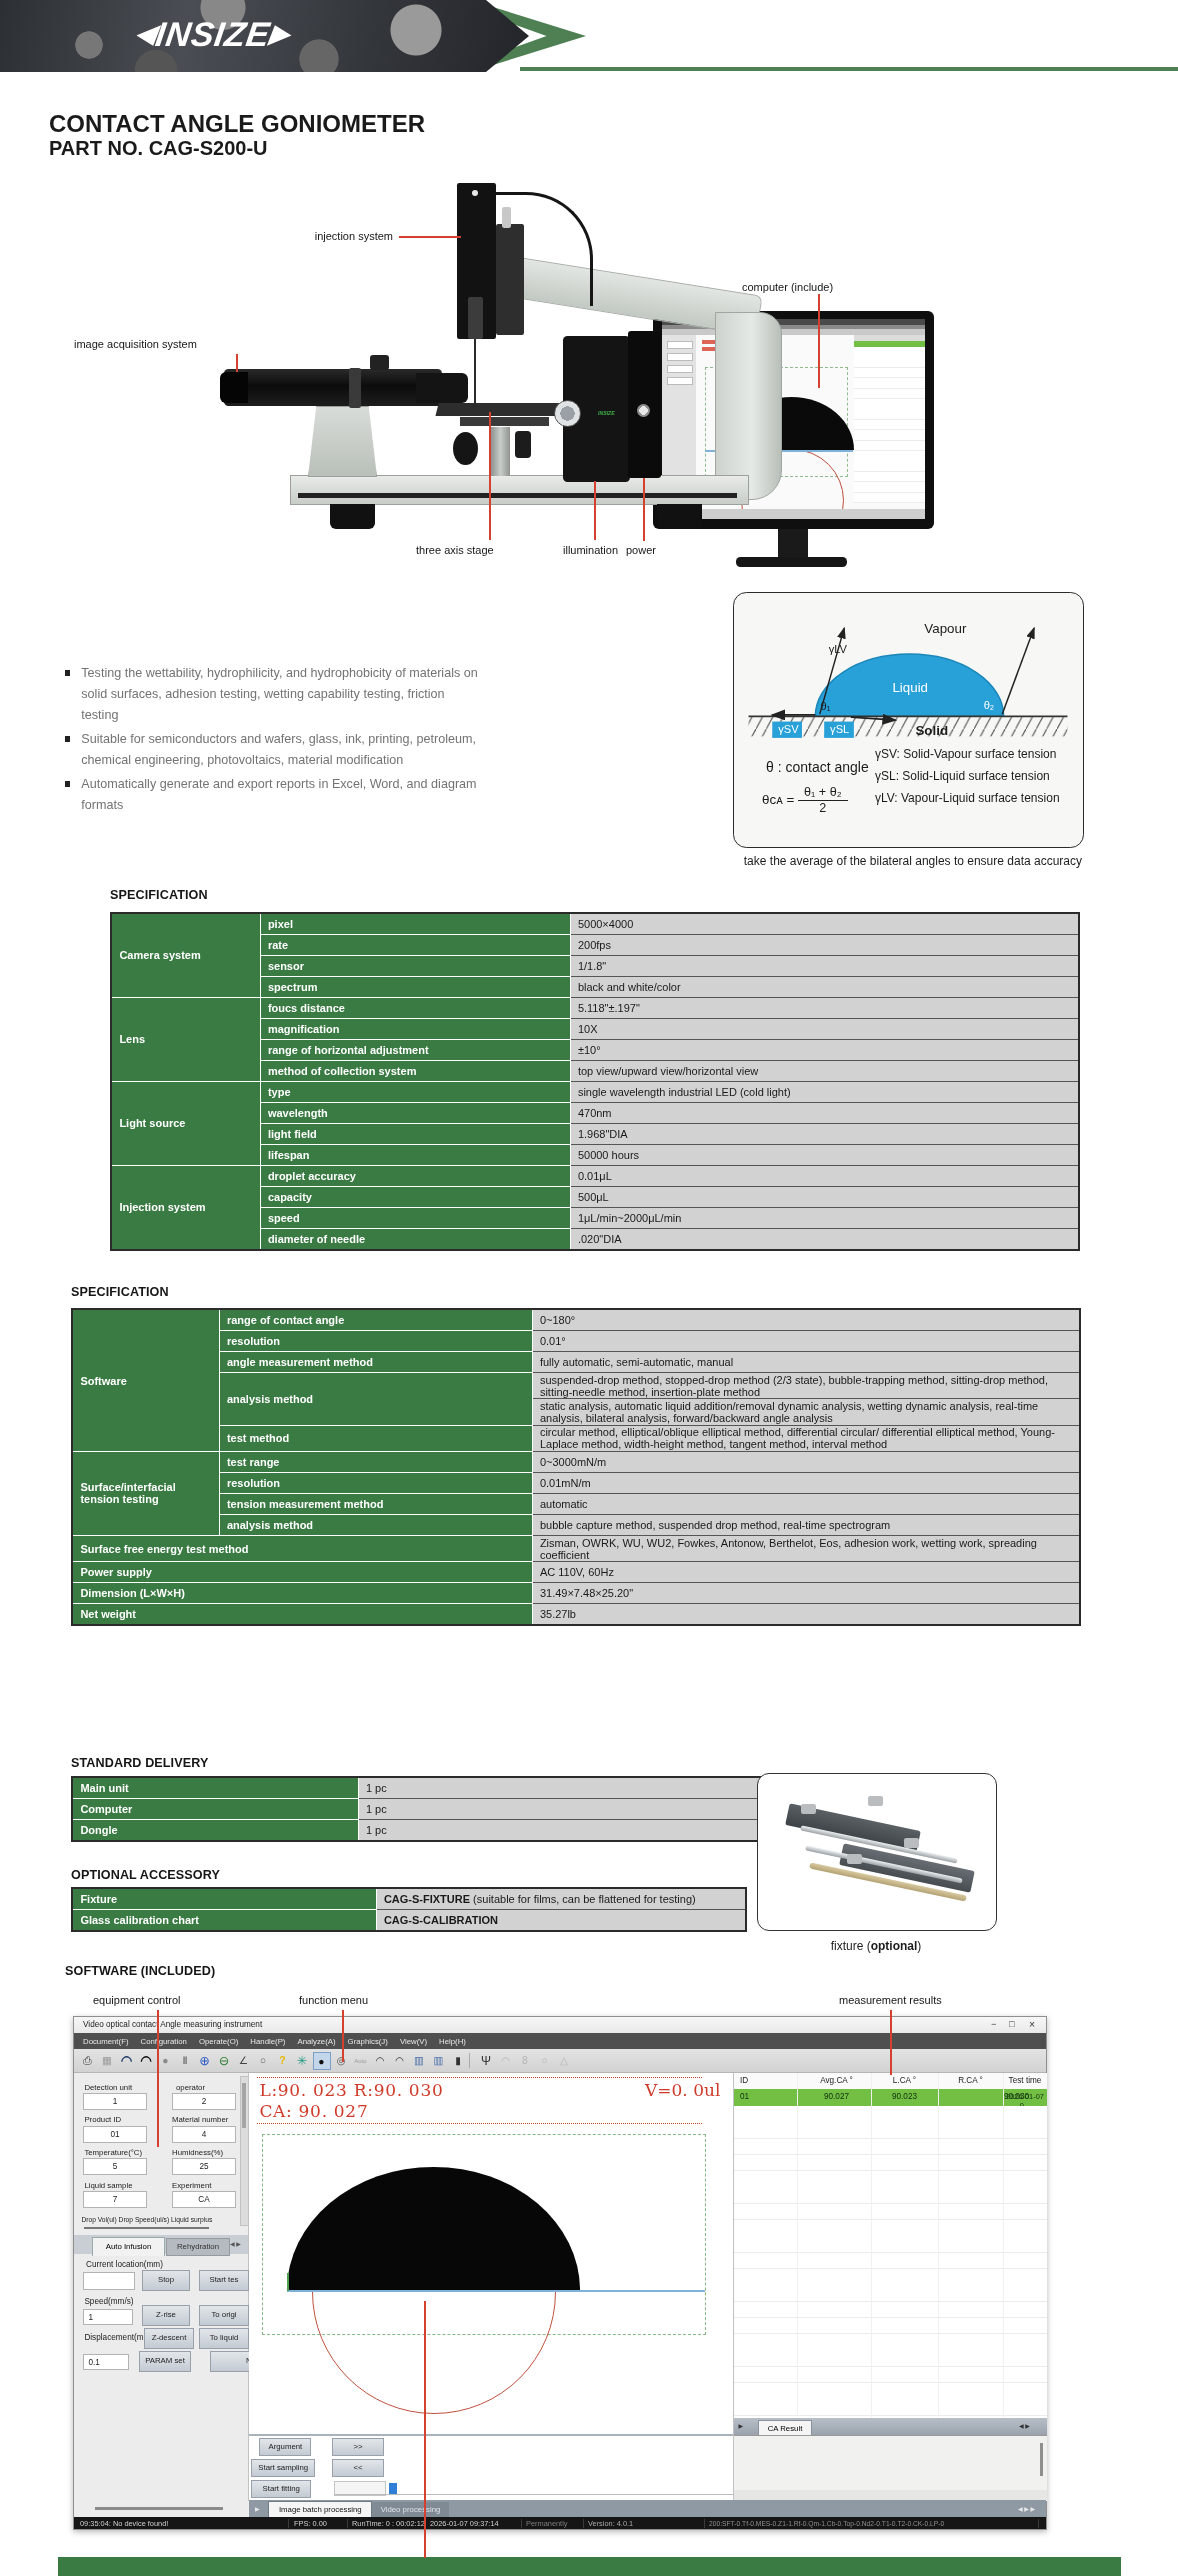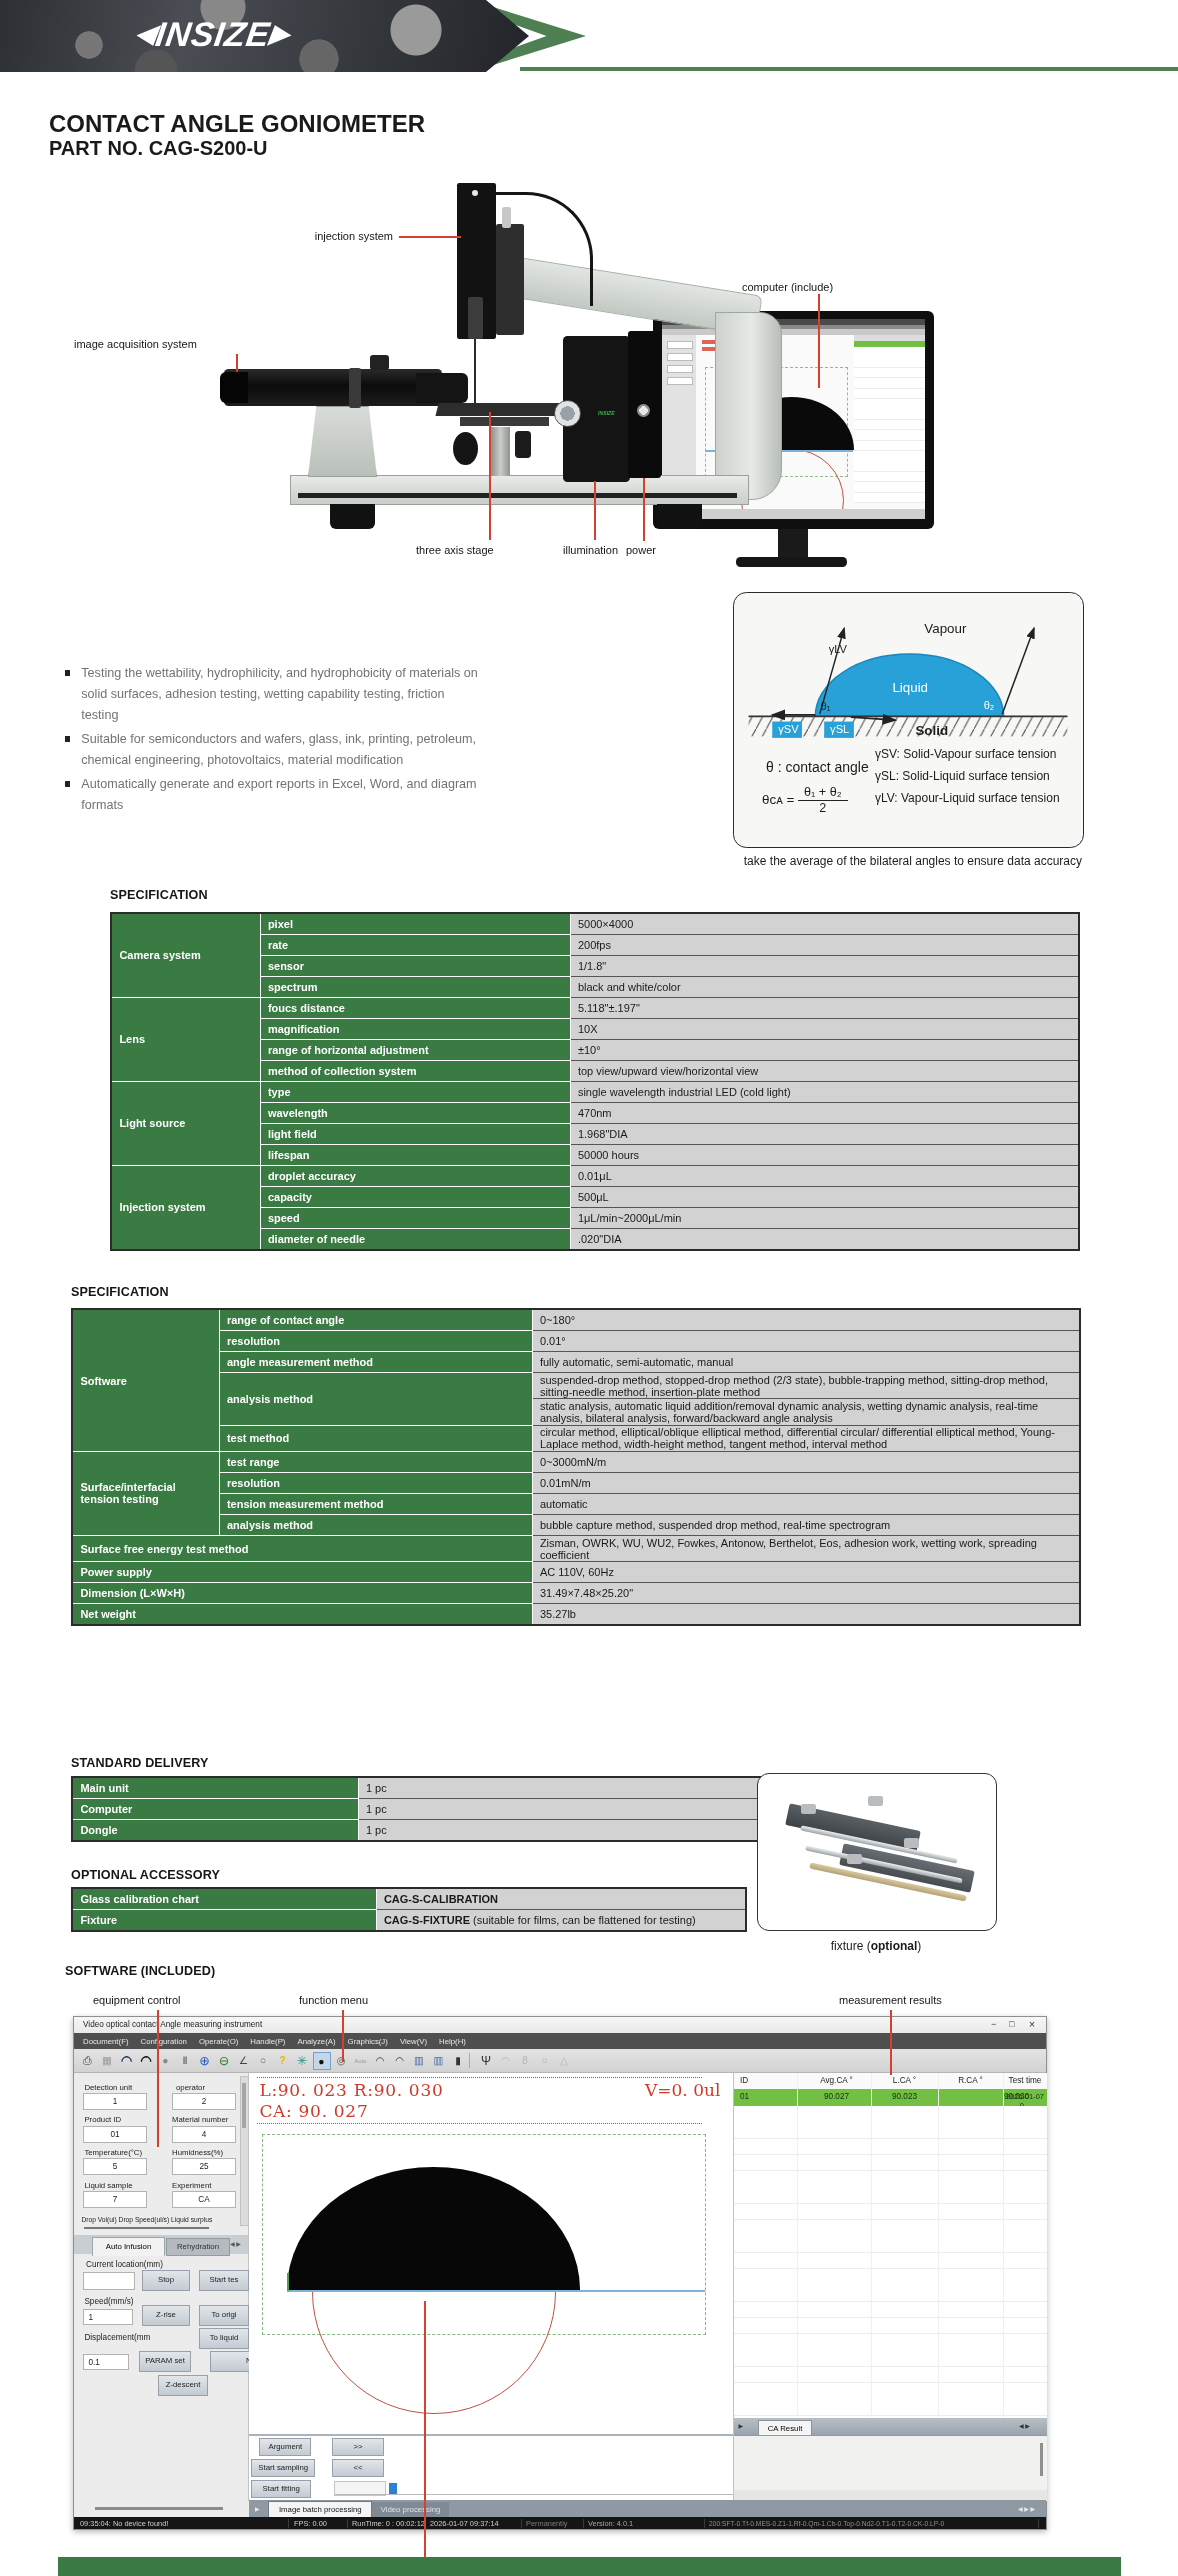--- a/index.html
+++ b/index.html
@@ -362,26 +362,26 @@
     </table>
 
   <div class="a h" style="left:71px;top:1868px;">OPTIONAL ACCESSORY</div>
   <table class="spec" style="left:71px;top:1887px;width:676px;">
     <colgroup>
         <col style="width:304px">
         <col>
       </colgroup>
     <tbody>
         <tr>
+          <td class="g">Fixture</td>
+        <td class="v"><b>CAG-S-FIXTURE</b><span> (suitable for films, can be flattened for testing)</span></td>
+        </tr>
+    <tr>
           <td class="g">Glass calibration chart</td>
         <td class="v"><b>CAG-S-CALIBRATION</b><span></span></td>
-        </tr>
-    <tr>
-          <td class="g">Fixture</td>
-        <td class="v"><b>CAG-S-FIXTURE</b><span> (suitable for films, can be flattened for testing)</span></td>
         </tr>
   </tbody>
     </table>
 
   <div class="a" style="left:757px;top:1773px;width:238px;height:156px;border:1.5px solid #333;border-radius:12px;background:#fff;overflow:hidden;">
     <div class="a" style="left:28px;top:43px;width:134px;height:22px;background:linear-gradient(#5a6064,#3c4246);border-radius:2.2px;transform:rotate(12deg);"></div>
     <div class="a" style="left:82px;top:83px;width:134px;height:22px;background:linear-gradient(#676d72,#464c50);border-radius:2.2px;transform:rotate(12deg);"></div>
     <div class="a" style="left:41px;top:68px;width:160px;height:4.5px;background:linear-gradient(#eceff1,#9aa0a4);transform:rotate(12deg);border-radius:2.2px;"></div>
     <div class="a" style="left:46px;top:88px;width:160px;height:4.5px;background:linear-gradient(#eceff1,#9aa0a4);transform:rotate(12deg);border-radius:2.2px;"></div>
     <div class="a" style="left:50px;top:105px;width:160px;height:6px;background:linear-gradient(#d9c9a0,#b3a274);transform:rotate(12deg);border-radius:3px;"></div>
@@ -485,21 +485,21 @@
       </div>
       <span class="flbl" style="left:12px;top:187px;font-size:8.2px;">Current location(mm)</span>
       <div class="fld" style="left:9px;top:199px;width:50px;height:16.3px;"></div>
       <div class="sbtn" style="left:68px;top:197px;width:46px;height:19.3px;">Stop</div>
       <div class="sbtn" style="left:125px;top:197px;width:48px;height:19.3px;">Start tes</div>
       <span class="flbl" style="left:10.4px;top:224px;font-size:8.2px;">Speed(mm/s)</span>
       <div class="fld" style="left:9px;top:236px;width:50px;height:16.3px;text-align:left;padding-left:4.5px;box-sizing:border-box;">1</div>
       <div class="sbtn" style="left:68px;top:232px;width:46px;height:19.3px;">Z-rise</div>
       <div class="sbtn" style="left:125px;top:232px;width:48px;height:19.3px;">To origi</div>
       <span class="flbl" style="left:10.4px;top:260px;font-size:8.2px;">Displacement(mm</span>
-      <div class="sbtn" style="left:84px;top:255px;width:48px;height:19.3px;margin-top:47px;">Z-descent</div>
+      <div class="sbtn" style="left:70px;top:255px;width:48px;height:19.3px;">Z-descent</div>
       <div class="sbtn" style="left:125px;top:255px;width:48px;height:19.3px;">To liquid</div>
       <div class="fld" style="left:9px;top:281px;width:46px;height:16.3px;text-align:left;padding-left:4.5px;box-sizing:border-box;">0.1</div>
       <div class="sbtn" style="left:65px;top:278px;width:50px;height:19.3px;">PARAM set</div>
       <div class="sbtn" style="left:136px;top:278px;width:48px;height:19.3px;padding-left:28px;">Needle re</div>
     </div>
 
     <div class="a" style="left:175px;top:56px;width:484px;height:428px;background:#fff;overflow:hidden;">
       <div class="a" style="left:8.2px;top:3.7px;width:445px;border-top:1.5px dotted #cf3b2a;"></div>
       <div class="a" style="left:10.4px;top:6.7px;font-family:'DejaVu Serif',serif;font-size:17px;color:#cf3b2a;letter-spacing:0.7px;">L:90. 023   R:90. 030</div>
       <div class="a" style="left:396px;top:6.7px;font-family:'DejaVu Serif',serif;font-size:17px;color:#cf3b2a;">V=0. 0ul</div>

